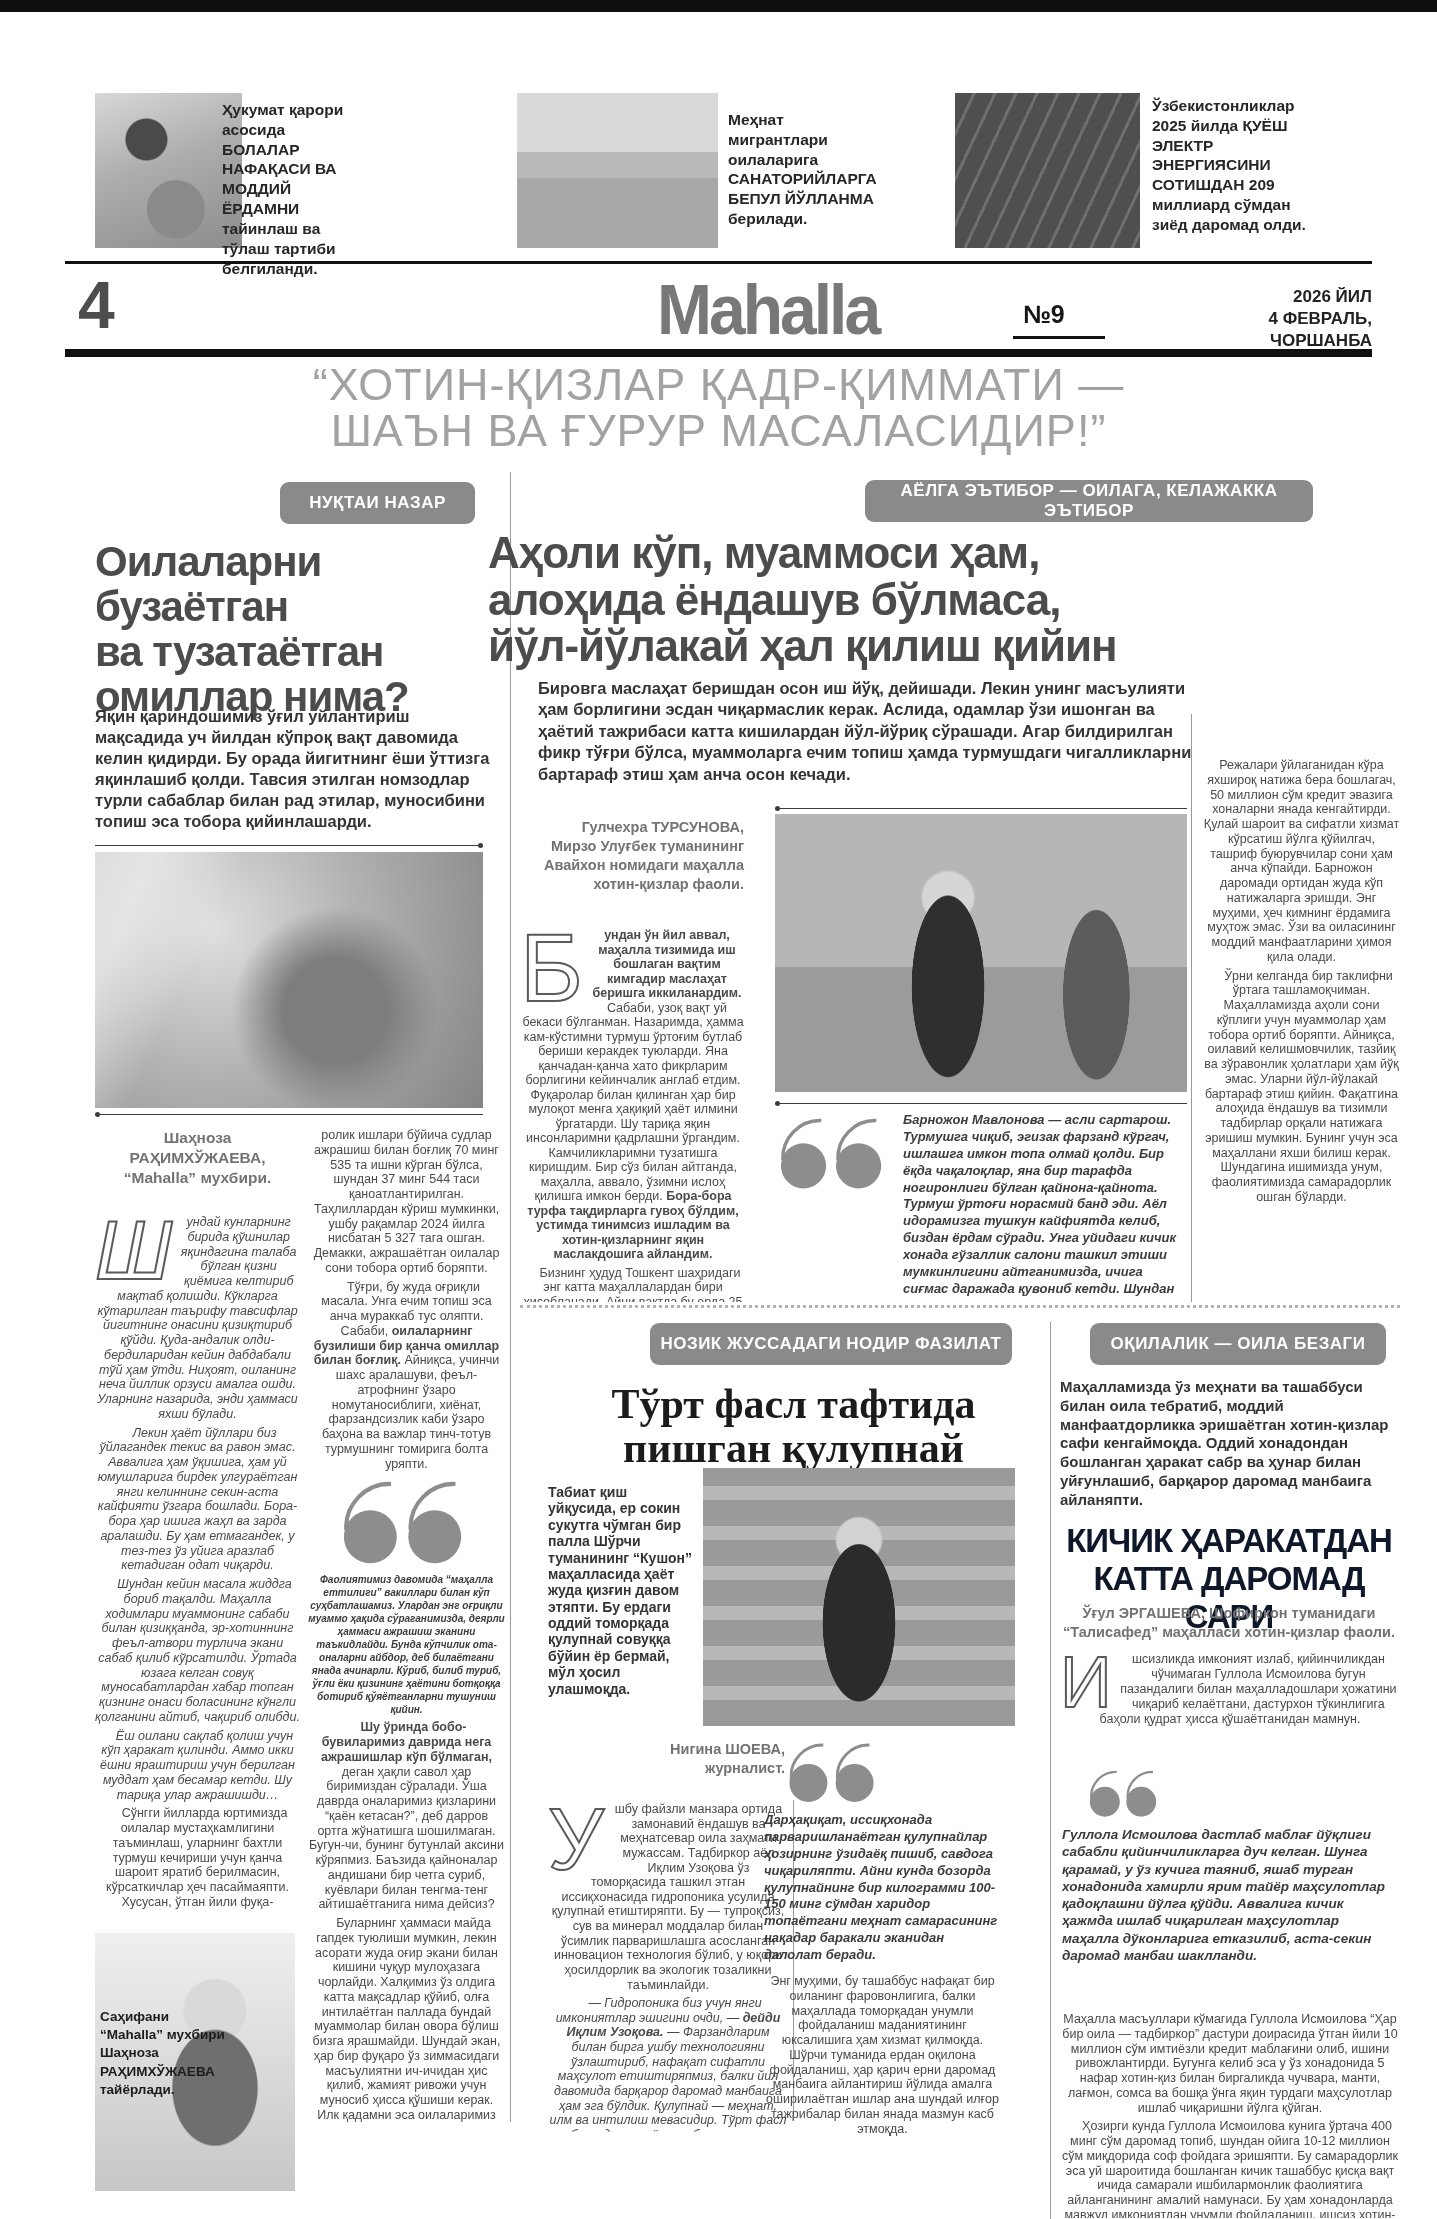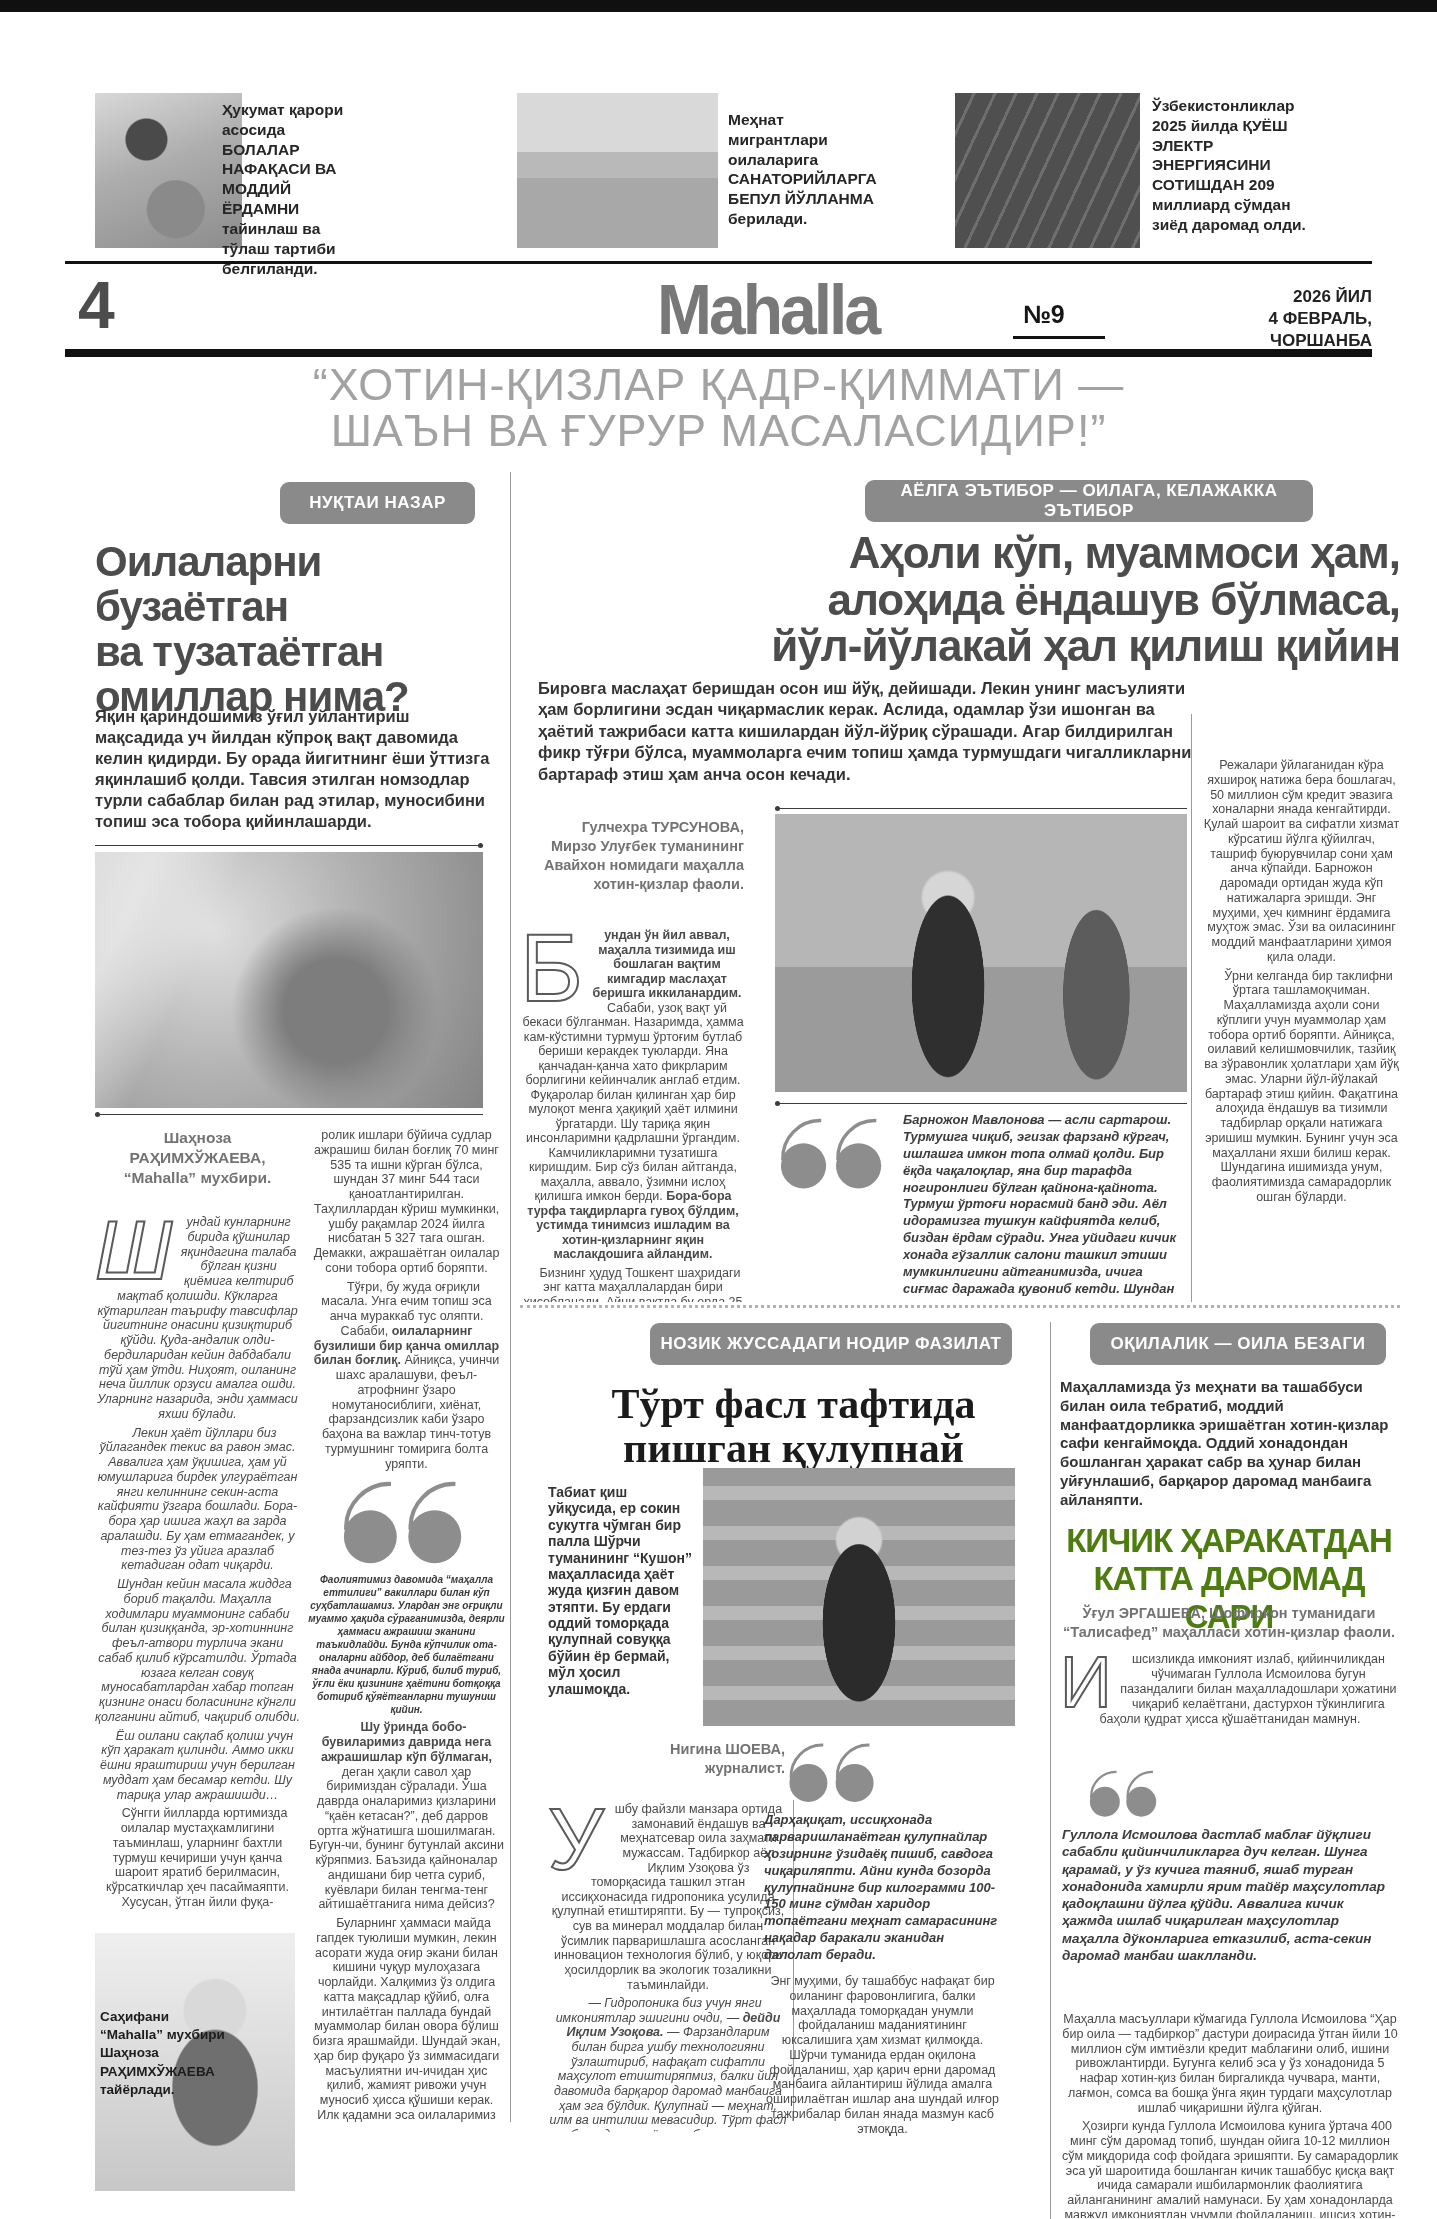--- a/index.html
+++ b/index.html
@@ -154,21 +154,21 @@
       <circle cx="29" cy="52" r="23" fill="#8d8d8d"></circle>
       <circle cx="85" cy="52" r="23" fill="#8d8d8d"></circle>
     </svg>
     <p class="noind pq" style="font-size:10px;line-height:1.3;">Фаолиятимиз давомида “маҳалла еттилиги” вакиллари билан кўп суҳбатлашамиз. Улардан энг оғриқли муаммо ҳақида сўраганимизда, деярли ҳаммаси ажрашиш эканини таъкидлайди. Бунда кўпчилик ота-оналарни айбдор, деб билаётгани янада ачинарли. Кўриб, билиб туриб, ўғли ёки қизининг ҳаётини ботқоққа ботириб қўяётганларни тушуниш қийин.</p>
     <p><b>Шу ўринда бобо-бувиларимиз даврида нега ажрашишлар кўп бўлмаган,</b><span> деган ҳақли савол ҳар биримиздан сўралади. Ўша даврда оналаримиз қизларини “қаён кетасан?”, де­б дарров ортга жўнатишга шошилмаган. Бугун-чи, бунинг бутунлай аксини кўряпмиз. Баъзида қайноналар андишани бир четга суриб, куёвлари билан тенгма-тенг айтишаётганига нима дейсиз?</span></p>
     <p>Буларнинг ҳаммаси майда гапдек туюлиши мумкин, лекин асорати жуда оғир экани билан кишини чуқур мулоҳазага чорлайди. Халқимиз ўз олдига катта мақсадлар қўйиб, олға интилаётган паллада бундай муаммолар билан овора бўлиш бизга ярашмайди. Шундай экан, ҳар бир фуқаро ўз зиммасидаги масъулиятни ич-ичидан ҳис қилиб, жамият ривожи учун муносиб ҳисса қўшиши керак. Илк қадамни эса оилаларимиз мустаҳкамлигини таъминлашдан бошласак, нур устига аъло нур бўлар эди.</p>
   </div>
 
   <div class="abs badge" style="left:865px;top:480px;width:448px;height:42px;">АЁЛГА ЭЪТИБОР — ОИЛАГА, КЕЛАЖАККА ЭЪТИБОР</div>
 
-  <div class="abs headline" style="left:520px;top:530px;width:880px;text-align:right;font-size:44px;line-height:1.06;">
+  <div class="abs headline" style="left:488px;top:530px;width:880px;text-align:left;font-size:44px;line-height:1.06;">
     <div>Аҳоли кўп, муаммоси ҳам,</div>
     <div>алоҳида ёндашув бўлмаса,</div>
     <div>йўл-йўлакай ҳал қилиш қийин</div>
   </div>
 
   <div class="abs lede" style="left:538px;top:678px;width:655px;font-size:16.5px;line-height:1.3;">Бировга маслаҳат беришдан осон иш йўқ, дейишади. Лекин унинг масъулияти ҳам борлигини эсдан чиқармаслик керак. Аслида, одамлар ўзи ишонган ва ҳаётий тажрибаси катта кишилардан йўл-йўриқ сўрашади. Агар билдирилган фикр тўғри бўлса, муаммоларга ечим топиш ҳамда турмушдаги чигалликларни бартараф этиш ҳам анча осон кечади.</div>
 
   <div class="abs byline" style="left:520px;top:818px;width:224px;text-align:right;font-size:14.5px;line-height:1.3;">
     <div>Гулчехра ТУРСУНОВА,</div>
     <div>Мирзо Улуғбек туманининг</div>
@@ -235,21 +235,21 @@
       <circle cx="85" cy="52" r="23" fill="#8d8d8d"></circle>
     </svg>
     <div class="pq" style="font-size:13px;line-height:1.3;margin-top:6px;">Дарҳақиқат, иссиқхонада парваришланаётган қулупнайлар ҳозирнинг ўзидаёқ пишиб, савдога чиқариляпти. Айни кунда бозорда қулупнайнинг бир килограмми 100-150 минг сўмдан харидор топаётгани меҳнат самарасининг нақадар баракали эканидан далолат беради.</div>
     <div class="body" style="font-size:12.5px;line-height:1.18;margin-top:10px;">Энг муҳими, бу ташаббус нафақат бир оиланинг фаровонлигига, балки маҳаллада томорқадан унумли фойдаланиш маданиятининг юксалишига ҳам хизмат қилмоқда. Шўрчи туманида ердан оқилона фойдаланиш, ҳар қарич ерни даромад манбаига айлантириш йўлида амалга оширилаётган ишлар ана шундай илғор тажрибалар билан янада мазмун касб этмоқда.</div>
   </div>
 
   <div class="abs badge" style="left:1090px;top:1323px;width:296px;height:42px;">ОҚИЛАЛИК — ОИЛА БЕЗАГИ</div>
 
   <div class="abs lede" style="left:1060px;top:1378px;width:340px;font-size:15px;line-height:1.25;">Маҳалламизда ўз меҳнати ва ташаббуси билан оила тебратиб, моддий манфаатдорликка эришаётган хотин-қизлар сафи кенгаймоқда. Оддий хонадондан бошланган ҳаракат сабр ва ҳунар билан уйғунлашиб, барқарор даромад манбаига айланяпти.</div>
 
-  <div class="abs headline" style="left:1058px;top:1522px;width:342px;text-align:center;font-size:33px;line-height:1.15;color:#4d7c0f;">
+  <div class="abs headline" style="left:1058px;top:1522px;width:342px;text-align:center;font-size:33px;line-height:1.15;color:#0f172a;">
     <div>КИЧИК ҲАРАКАТДАН</div>
     <div>КАТТА ДАРОМАД САРИ</div>
   </div>
 
   <div class="abs byline" style="left:1058px;top:1604px;width:342px;text-align:center;font-size:14.5px;line-height:1.3;">
     <div>Ўғул ЭРГАШЕВА, Шофиркон туманидаги</div>
     <div>“Талисафед” маҳалласи хотин-қизлар фаоли.</div>
   </div>
 
   <div class="abs body clip" style="left:1060px;top:1652px;width:340px;height:112px;font-size:12.5px;line-height:1.2;">

